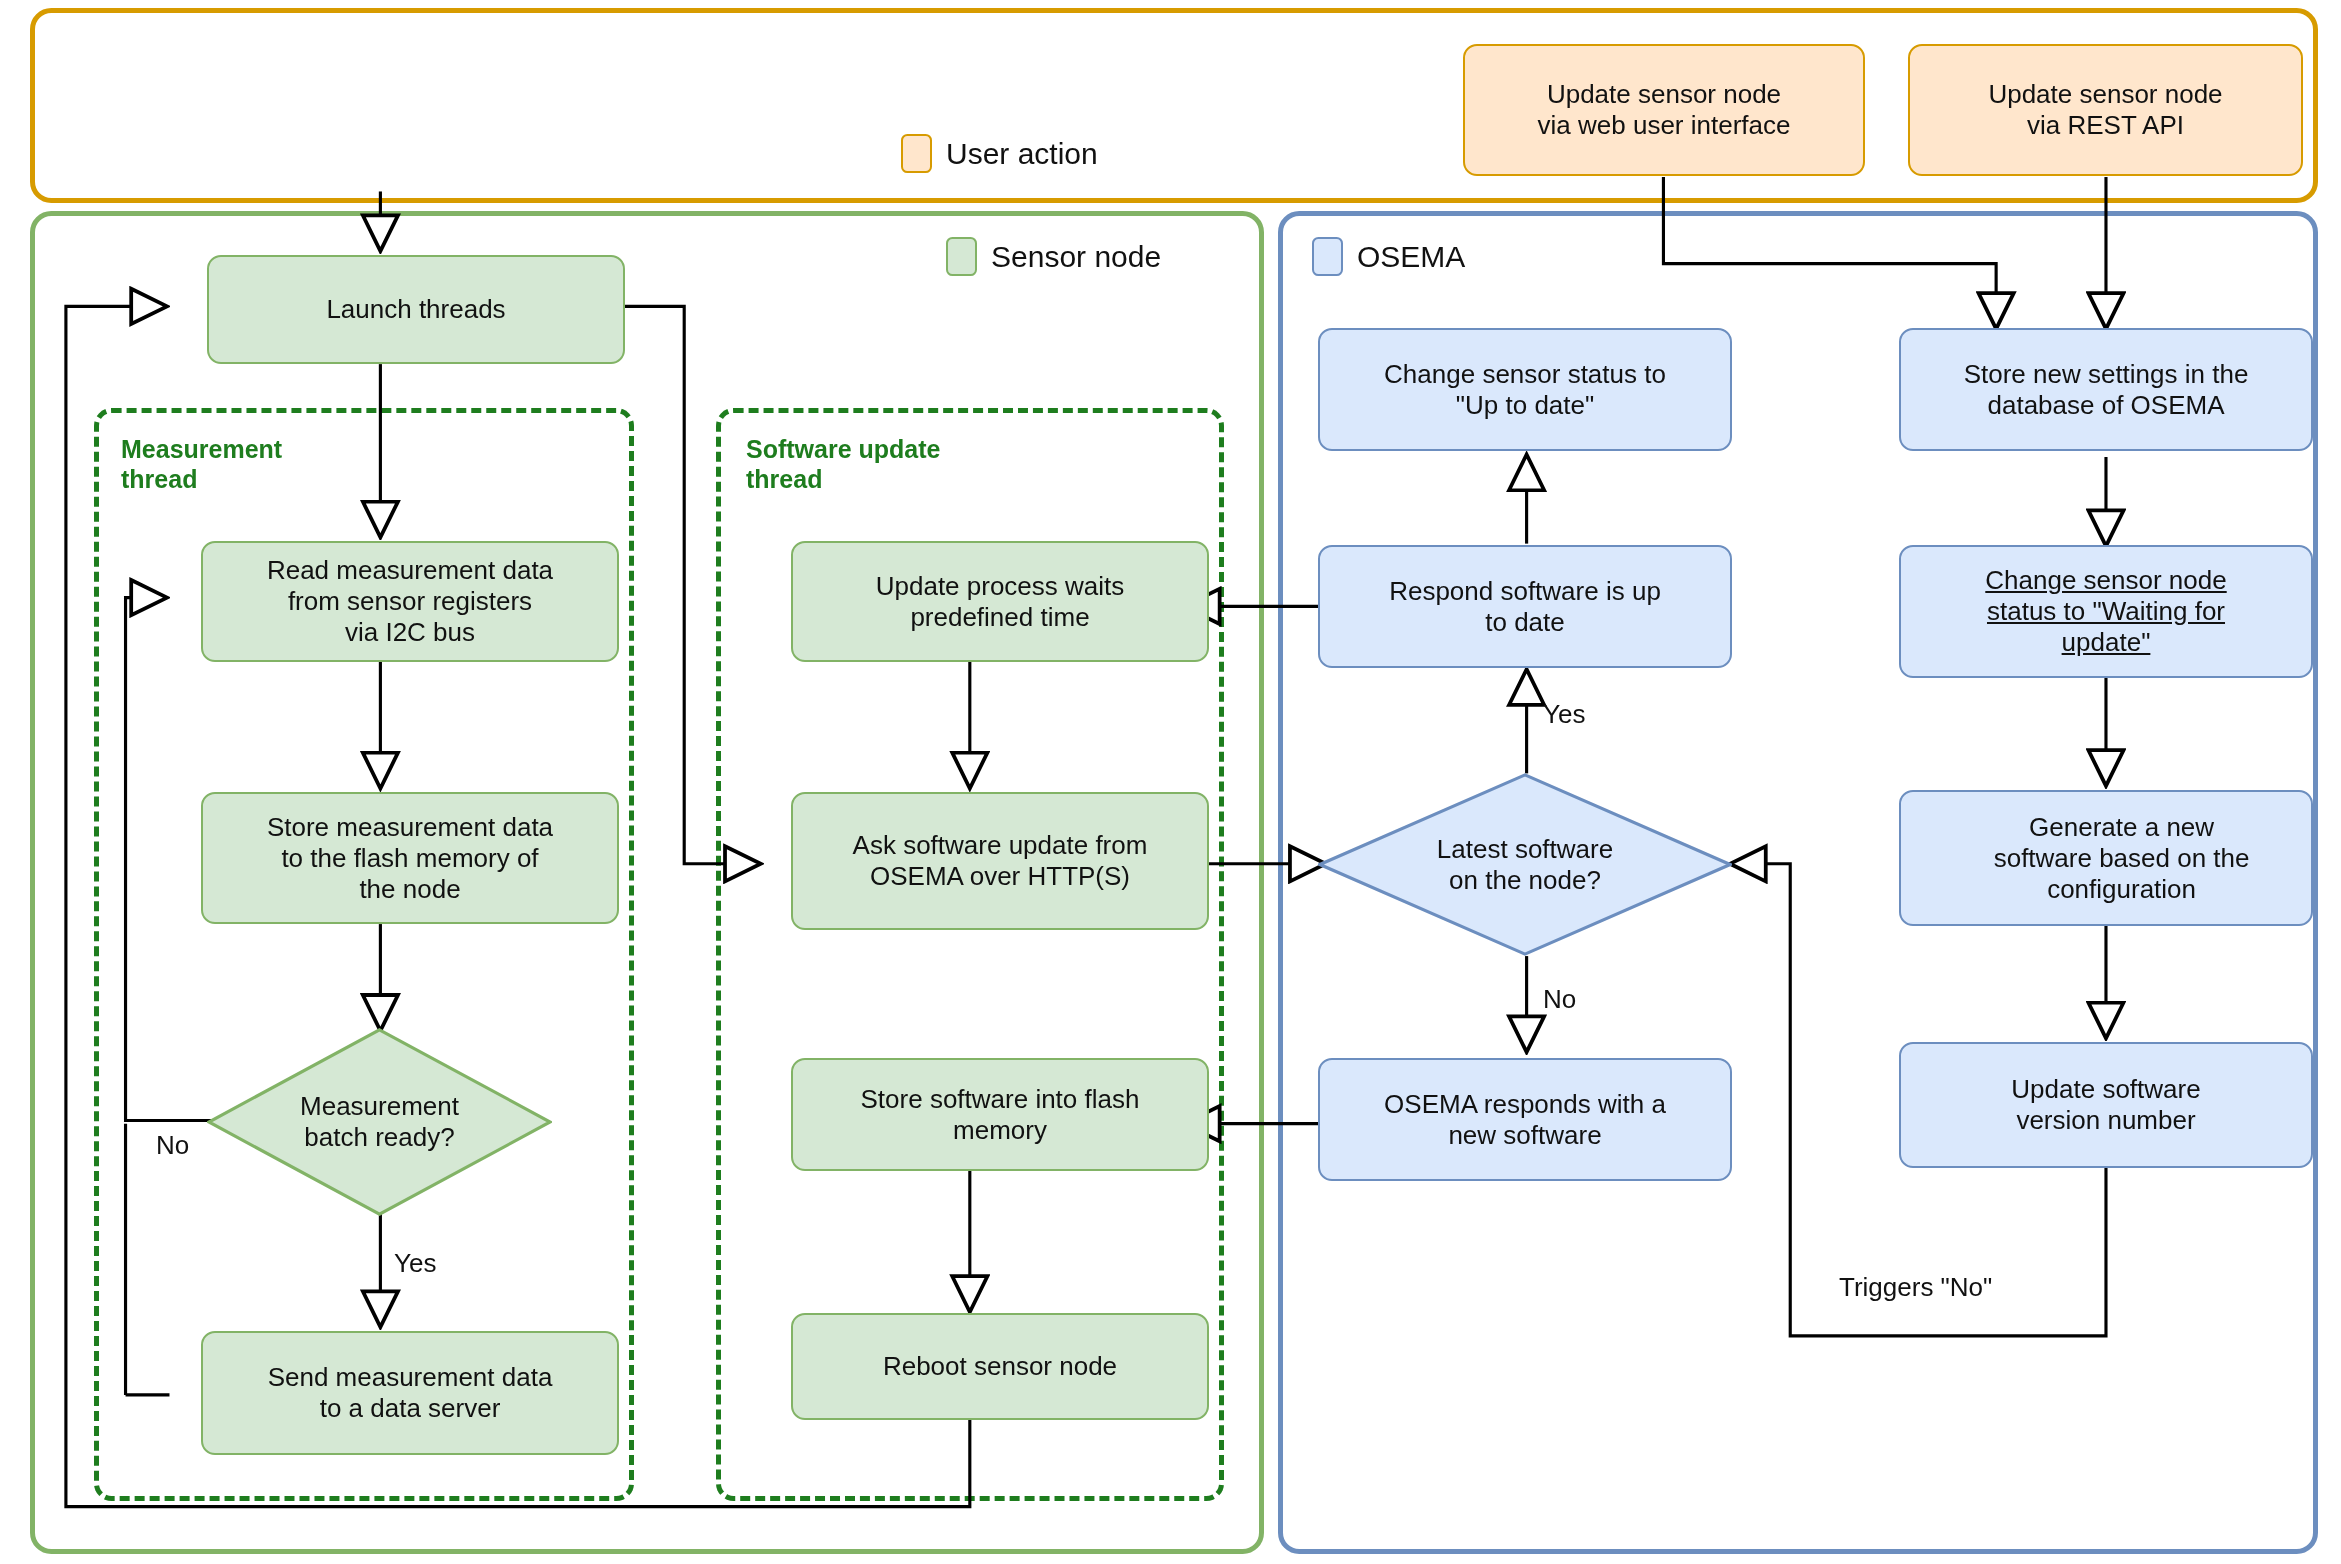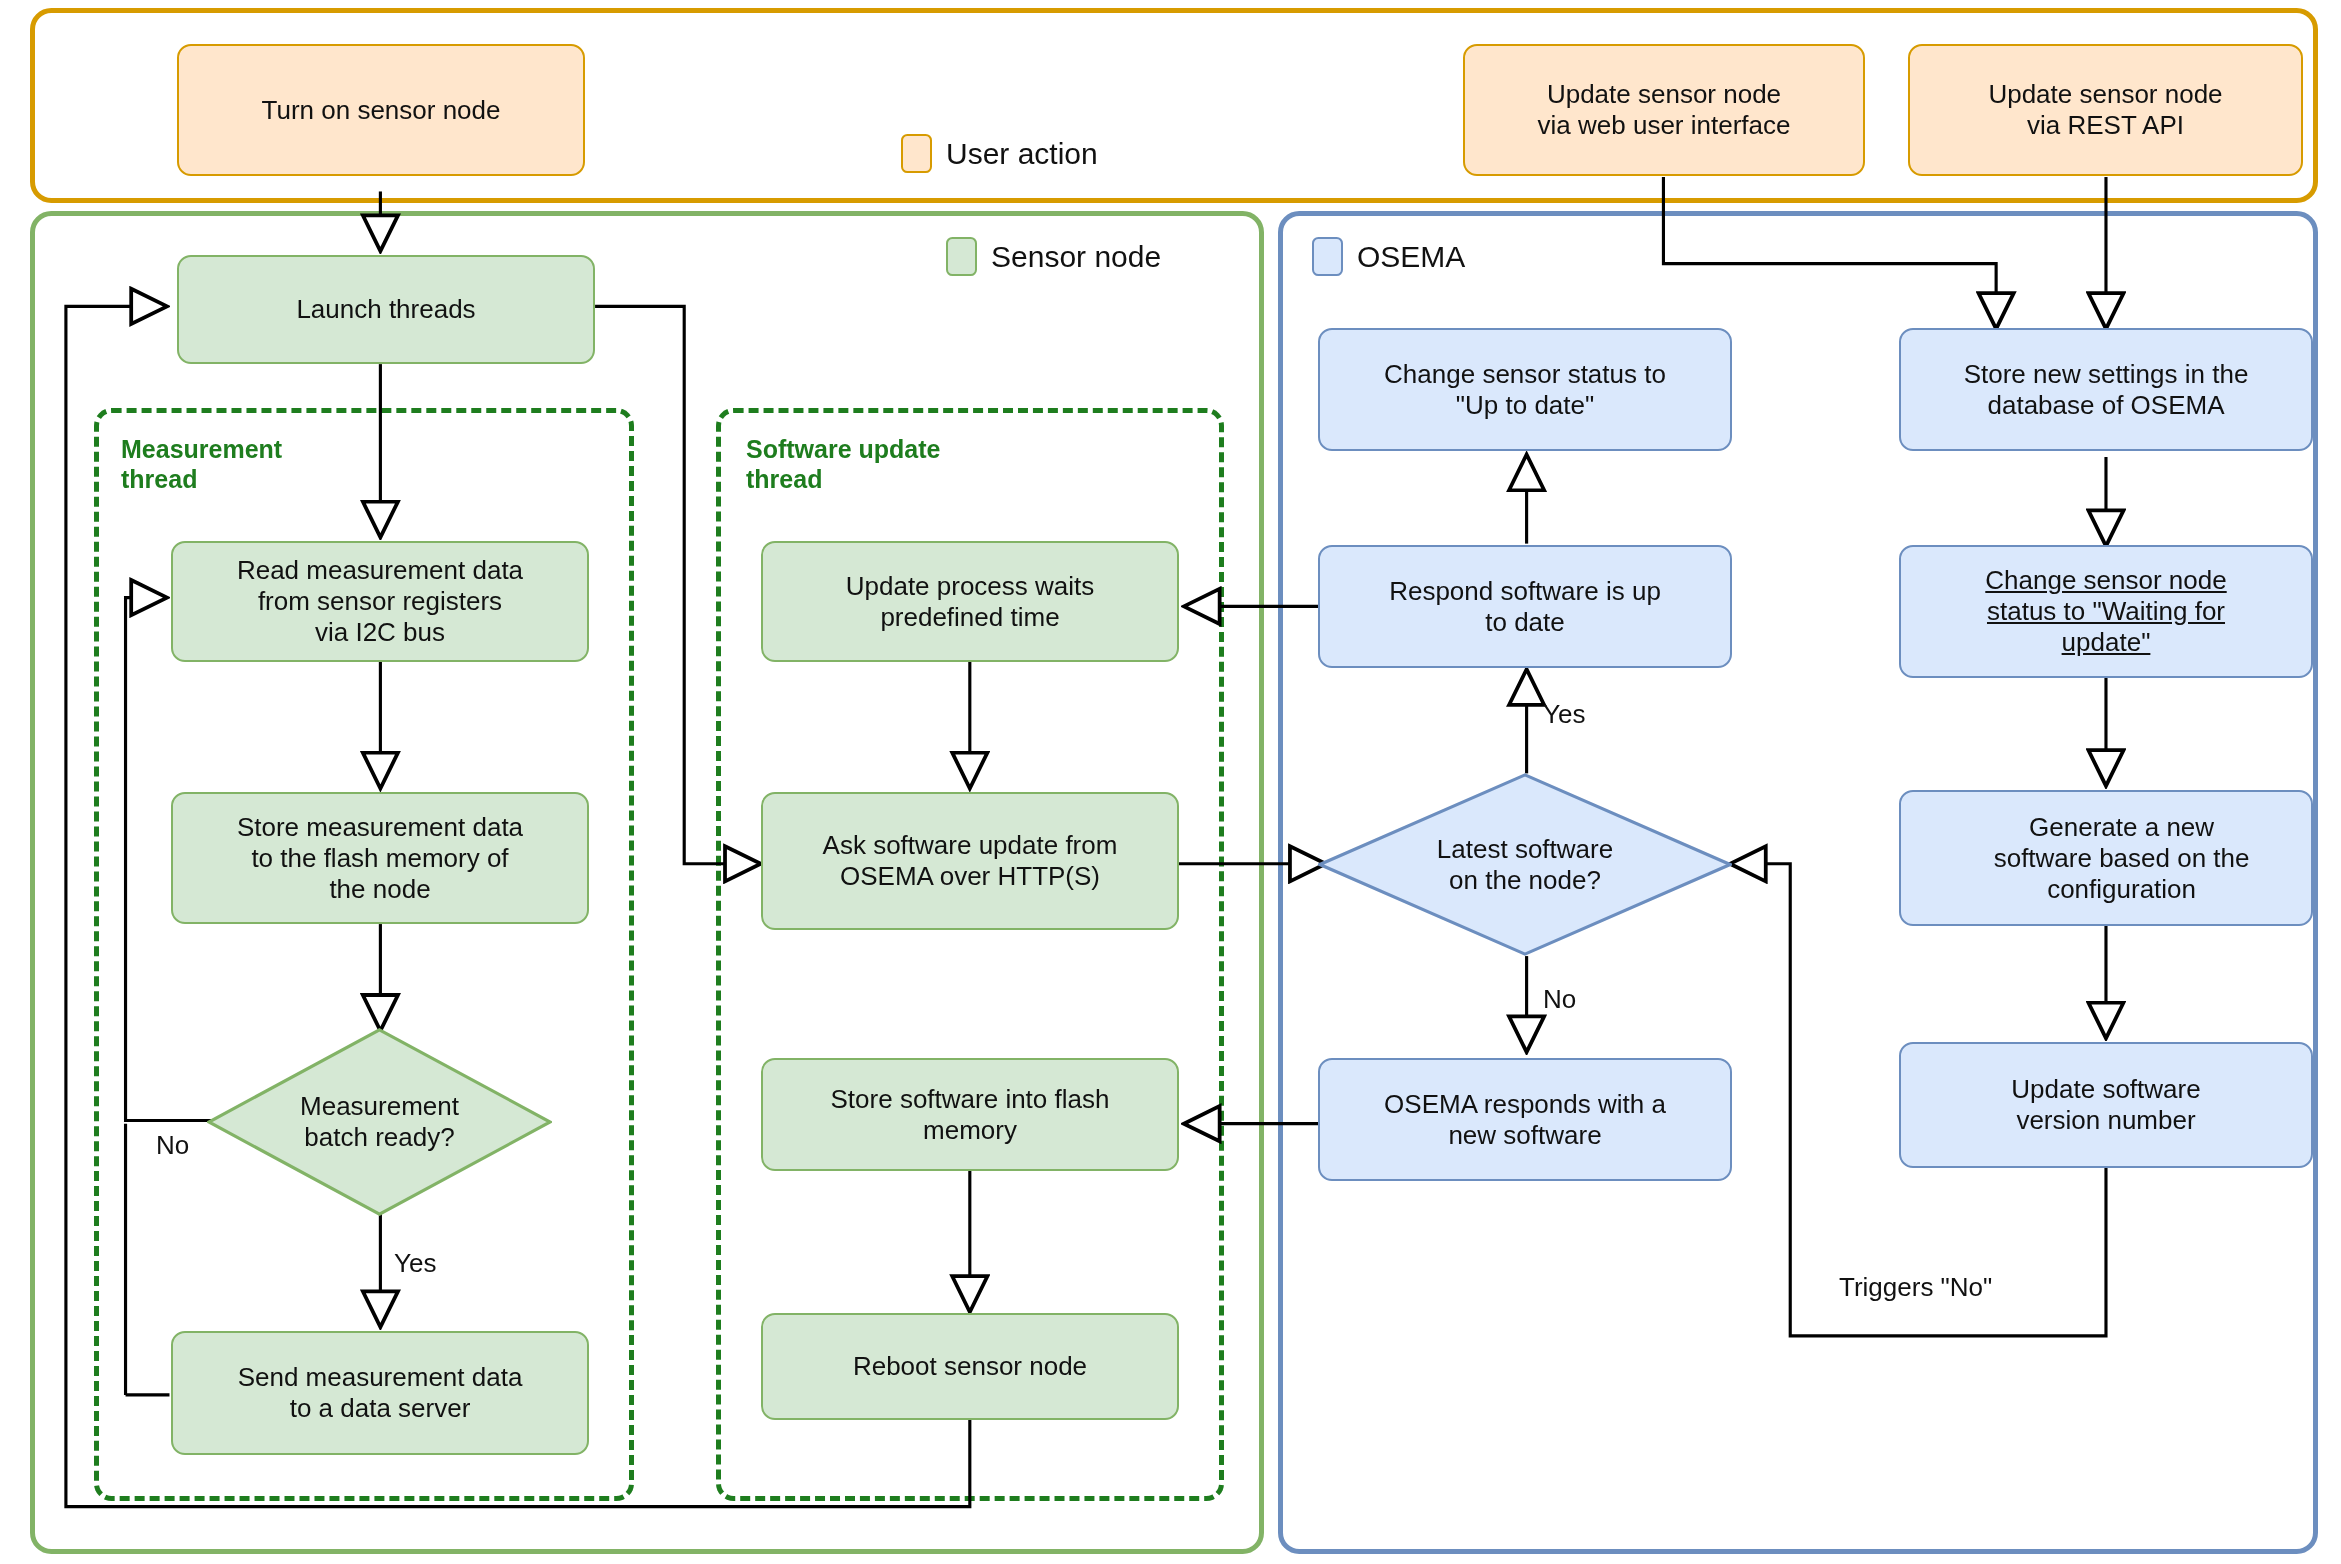--- a/index.html
+++ b/index.html
@@ -8,21 +8,21 @@
   svg#wires{position:absolute;left:0;top:0;width:2342px;height:1565px;}
   .container{position:absolute;box-sizing:border-box;border-radius:21.3px;}
   .c-user{border:5.6px solid #d79b00;background:transparent;}
   .c-sensor{border:5.6px solid #82b366;background:transparent;}
   .c-osema{border:5.6px solid #6c8ebf;background:transparent;}
   .thread{position:absolute;box-sizing:border-box;border:5.6px dashed #1e7d1e;border-radius:17.6px;background:transparent;}
   .thread-title{position:absolute;color:#1e7d1e;font-weight:bold;font-size:25px;line-height:30px;white-space:pre-line;}
   .node{position:absolute;box-sizing:border-box;display:flex;align-items:center;justify-content:center;text-align:center;
         border-radius:14px;font-size:26px;line-height:31px;color:#111;padding:3.8px 8.8px;}
   .n-user{background:#ffe6cc;border:2.5px solid #d79b00;}
-  .n-sensor{background:#d5e8d4;border:2.5px solid #82b366;}
+  .n-sensor{background:#d5e8d4;border:2.5px solid #82b366;margin-left:30px;}
   .n-osema{background:#dae8fc;border:2.5px solid #6c8ebf;}
   .diamond{position:absolute;}
   .diamond .dshape{position:absolute;left:0;top:0;width:100%;height:100%;}
   .diamond .dlabel{position:absolute;left:0;top:0;width:100%;height:100%;display:flex;align-items:center;justify-content:center;
         text-align:center;font-size:26px;line-height:31px;color:#111;}
   .legend{position:absolute;display:flex;align-items:center;gap:14px;}
   .legend .swatch{width:31px;height:39px;border-radius:6.3px;box-sizing:border-box;}
   .sw-user{background:#ffe6cc;border:2.5px solid #d79b00;}
   .sw-sensor{background:#d5e8d4;border:2.5px solid #82b366;}
   .sw-osema{background:#dae8fc;border:2.5px solid #6c8ebf;}
@@ -113,21 +113,20 @@
   <div class="legend" style="left:901px;top:237px;padding-left:45px;">
     <span class="swatch sw-sensor"></span>
     <span class="ltext">Sensor node</span>
   </div>
 
   <div class="legend" style="left:1312px;top:237px;">
     <span class="swatch sw-osema"></span>
     <span class="ltext">OSEMA</span>
   </div>
 
-  <div class="node n-user" style="left:177px;top:44px;width:408px;height:132px;white-space:pre-line;">Turn on sensor node</div>
 
   <div class="node n-user" style="left:1463px;top:44px;width:402px;height:132px;white-space:pre-line;">Update sensor node
 via web user interface</div>
 
   <div class="node n-user" style="left:1908px;top:44px;width:395px;height:132px;white-space:pre-line;">Update sensor node
 via REST API</div>
 
   <div class="node n-sensor" style="left:177px;top:255px;width:418px;height:109px;white-space:pre-line;">Launch threads</div>
 
   <div class="node n-sensor" style="left:171px;top:541px;width:418px;height:121px;white-space:pre-line;">Read measurement data

